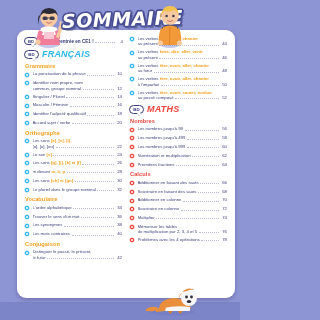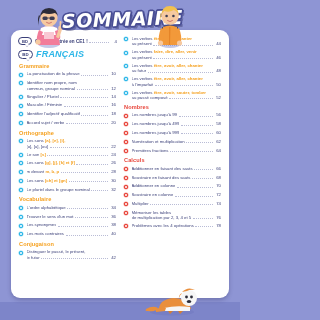--- a/index.html
+++ b/index.html
@@ -36,21 +36,21 @@
   }
   
   .char-girl {
     position: absolute; left: 32px; top: 4px; width: 34px; height: 44px;
   }
   .char-boy {
     position: absolute; left: 152px; top: 2px; width: 36px; height: 46px;
   }
   
   .card {
-    position: absolute; left: 11px; top: 30px;
+    position: absolute; left: 17px; top: 30px;
     width: 218px; height: 268px;
     background: #ffffff;
     border-radius: 9px;
     box-shadow: 0 2px 4px rgba(40,40,90,.3);
     padding: 6px 4px 4px 4px;
     display: flex;
     z-index: 3;
   }
   .col {
     width: 50%;
@@ -599,20 +599,24 @@
             </span>
             <span class="row-line lined">
               <span class="lbl">au passé composé</span>
               <span class="fill"></span>
               <span class="pg">52</span>
             </span>
           </span>
         </div>
       </div>
 
+    <div class="subject">
+      <div class="bubble">BD</div>
+      <div class="subject-name maths">MATHS</div>
+    </div>
 
     <div class="sec red">Nombres</div>
     <div id="list-nombres">
         <div class="row">
           <span class="bullet">
             <svg class="gear" viewBox="0 0 20 20">
               <path fill="#e8463c" d="M10 0.8l1.6 2.3 2.7-0.9 0.5 2.8 2.8 0.5-0.9 2.7 2.3 1.6-2.3 1.6 0.9 2.7-2.8 0.5-0.5 2.8-2.7-0.9L10 19.2l-1.6-2.3-2.7 0.9-0.5-2.8-2.8-0.5 0.9-2.7L0.8 10l2.3-1.6-0.9-2.7 2.8-0.5 0.5-2.8 2.7 0.9z"></path>
               <circle cx="10" cy="10" r="3.4" fill="#ffffff"></circle>
             </svg>
           </span>

